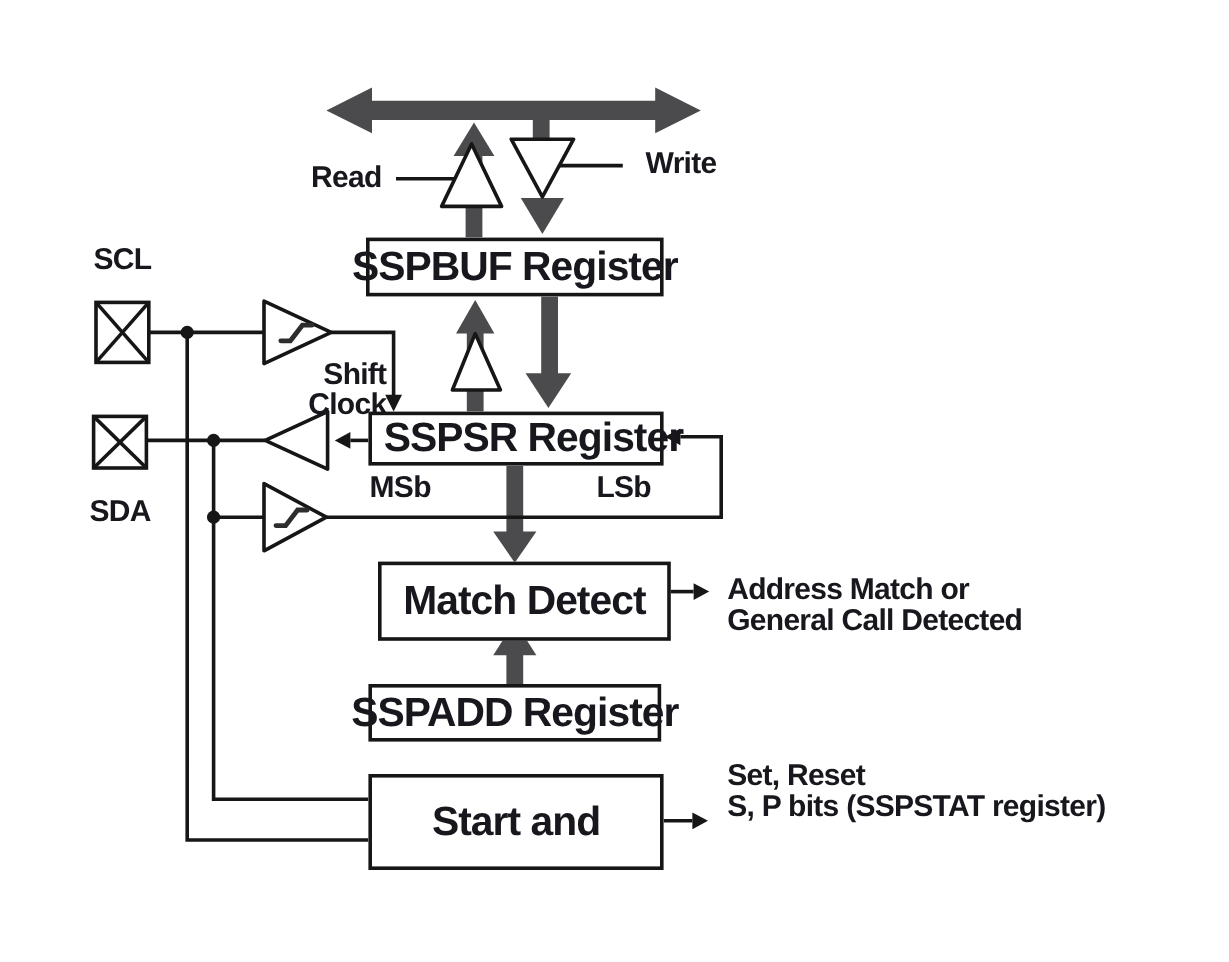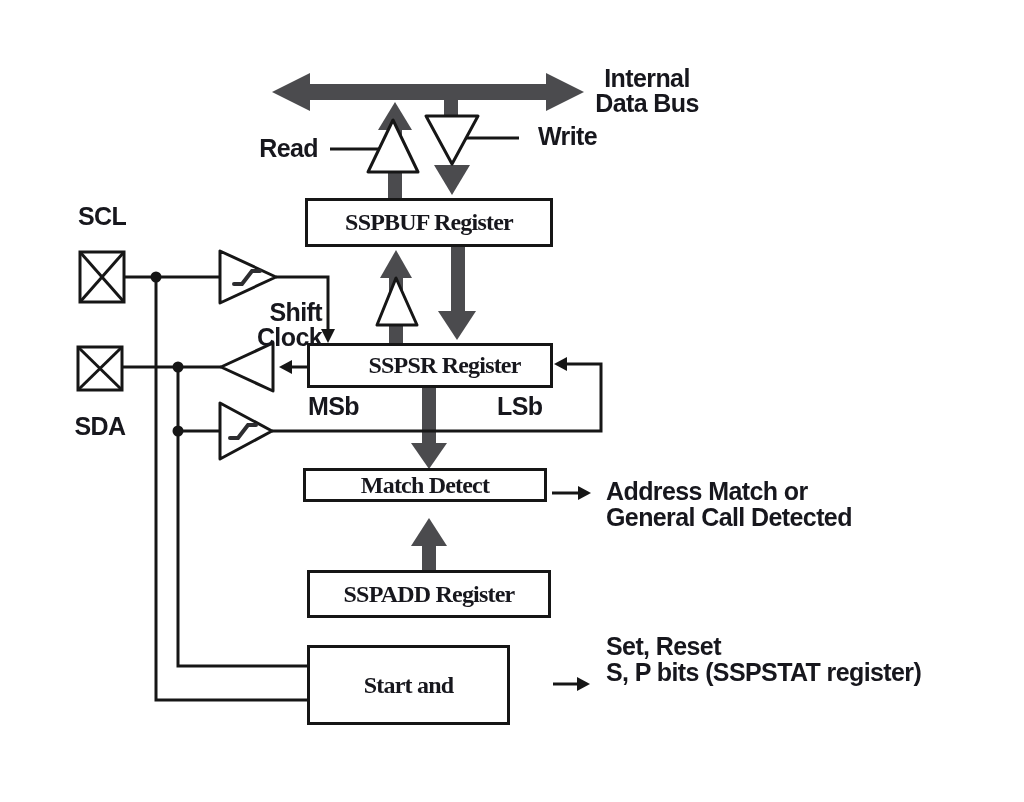--- a/index.html
+++ b/index.html
@@ -9,28 +9,28 @@
   }
   #wires { position:absolute; left:0; top:0; width:1024px; height:802px; }
   .lbl {
     position:absolute; font-weight:700; font-size:25px; line-height:25px;
     color:#17171d; letter-spacing:-0.6px; white-space:nowrap;
   }
   .lbl2 { line-height:26px; }
   .box {
     position:absolute; box-sizing:border-box; border:3px solid #161616; background:#ffffff;
     display:flex; flex-direction:column; align-items:center; justify-content:center;
-    font-weight:700; font-size:24px; line-height:27px; color:#17171d; letter-spacing:-0.8px;
-    text-align:center; white-space:nowrap;font-family:Liberation Serif, serif;
+    font-weight:700; font-size:34px; line-height:27px; color:#17171d; letter-spacing:-0.8px;
+    text-align:center; white-space:nowrap;
   }
   .b-sspbuf    { left:305px; top:198px; width:248px; height:49px; }
   .b-sspsr     { left:307px; top:343px; width:246px; height:45px;padding-left:29px; }
-  .b-match     { left:303px; top:468px; width:244px; height:34px; }
+  .b-match     { left:315px; top:468px; width:244px; height:66px; }
   .b-sspadd    { left:307px; top:570px; width:244px; height:48px; }
-  .b-startstop { left:307px; top:645px; width:203px; height:80px;gap:44px; }
+  .b-startstop { left:307px; top:645px; width:246px; height:80px;gap:44px; }
   .t-bus   { left:594px; top:66px;  width:106px; text-align:center; }
   .t-read  { left:250px; top:136px; width:68px;  text-align:right; }
   .t-write { left:522px; top:124px;margin-left:16px; }
   .t-shift { left:230px; top:300px; width:92px;  text-align:right; }
   .t-scl   { left:76px;  top:204px; width:52px;  text-align:center; }
   .t-sda   { left:74px;  top:394px; width:52px;  text-align:center;margin-top:20px; }
   .t-msb   { left:308px; top:394px; }
   .t-lsb   { left:497px; top:394px; }
   .t-matchout { left:606px; top:478px; }
   .t-ssout    { left:606px; top:633px; }
@@ -134,24 +134,20 @@
   <div class="box b-match">
     <span>Match Detect</span>
   </div>
   <div class="box b-sspadd">
     <span>SSPADD Register</span>
   </div>
   <div class="box b-startstop">
     <span>Start and</span>
   </div>
 
-  <div class="lbl t-bus">
-    <div>Internal</div>
-    <div>Data Bus</div>
-  </div>
   <div class="lbl t-read">Read</div>
   <div class="lbl t-write">Write</div>
   <div class="lbl t-shift">
     <div>Shift</div>
     <div>Clock</div>
   </div>
   <div class="lbl t-scl">SCL</div>
   <div class="lbl t-sda">SDA</div>
   <div class="lbl t-msb">MSb</div>
   <div class="lbl t-lsb">LSb</div>

